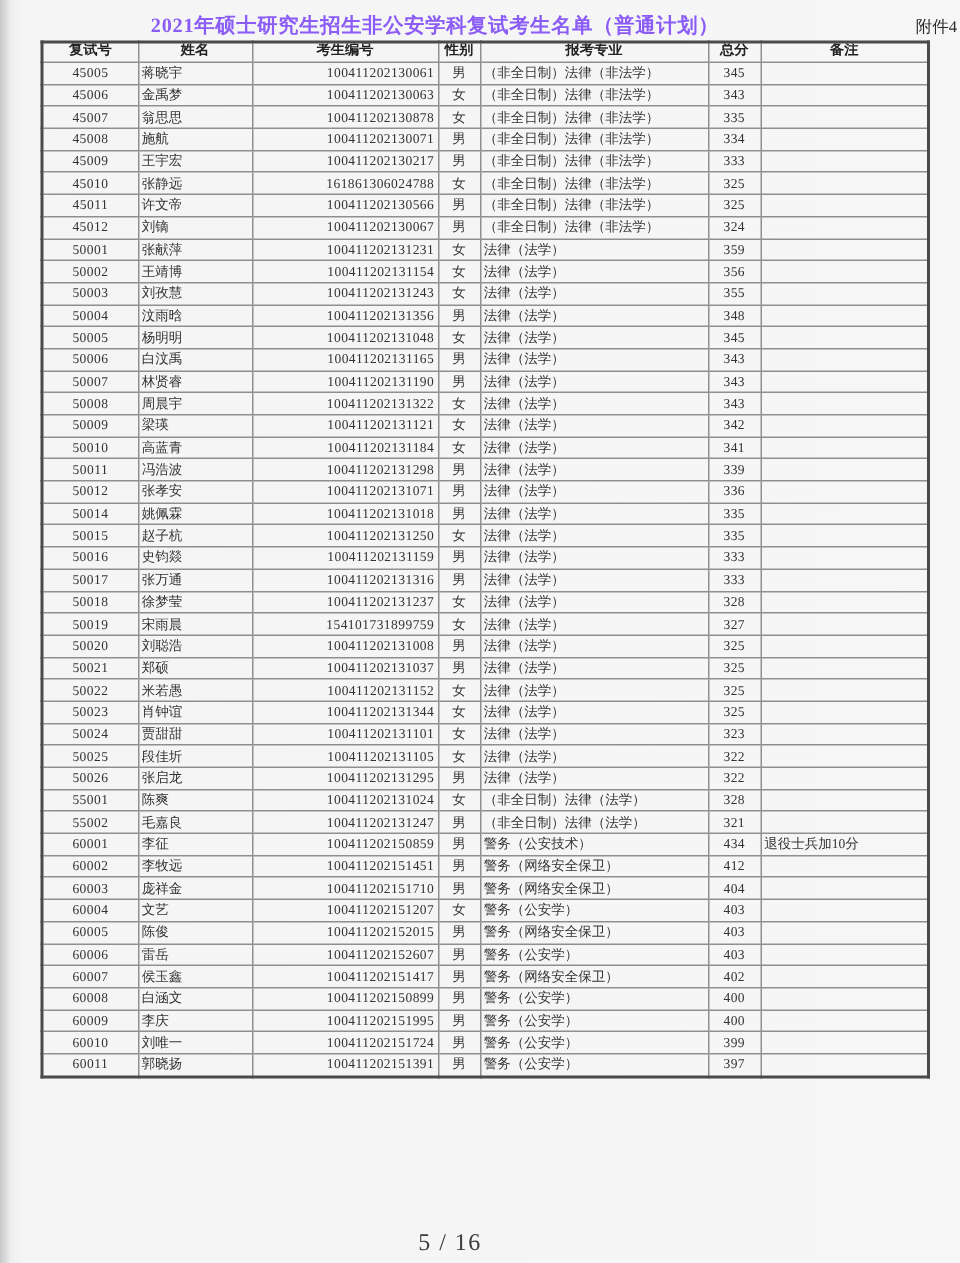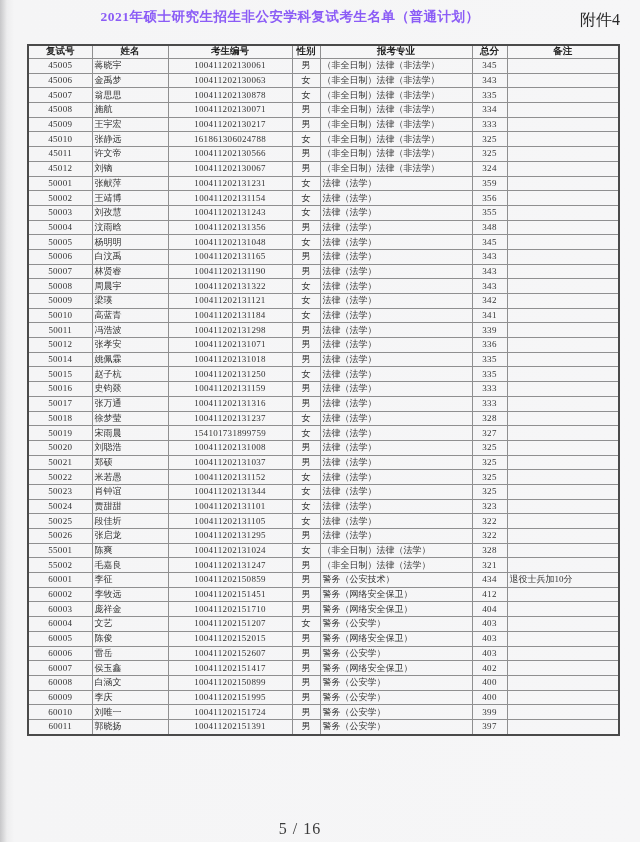--- a/index.html
+++ b/index.html
@@ -10,38 +10,38 @@
     color:#2e2e2e;
   }
   .page{position:absolute;inset:0;}
   .title-row{position:absolute;top:8px;left:0;right:0;height:24px;}
   .doc-title{
     position:absolute;left:0;right:60px;top:0;margin:0;
     text-align:center;font-size:13.5px;font-weight:bold;color:#8b5cf6;
     letter-spacing:0.5px;
   }
   .attachment{
-    position:absolute;right:20px;top:2px;font-size:16px;color:#2a2a2a;
+    position:absolute;right:2px;top:2px;font-size:11px;color:#2a2a2a;
   }
   table.cand{
-    position:absolute;left:27px;top:44px;width:591px;
+    position:absolute;left:27px;top:27px;width:591px;
     border-collapse:collapse;table-layout:fixed;
     border:2px solid #4a4a4a;
     background:transparent;
   }
   table.cand th, table.cand td{
     border:1px solid #8f8f90;
     padding:0 2px;overflow:hidden;white-space:nowrap;
     font-size:9px;line-height:1;height:13.7px;color:#333;
   }
   table.cand th{
     font-weight:bold;text-align:center;font-size:9.5px;color:#222;height:12px;
   }
   td.c0, td.c5{text-align:center;font-size:9.5px;letter-spacing:0.3px;color:#3a3a3a;}
-  td.c2{text-align:center;font-size:9.5px;letter-spacing:0.3px;color:#3a3a3a;}
+  td.c2{text-align:right;font-size:9.5px;letter-spacing:0.3px;color:#3a3a3a;}
   td.c3{text-align:center;}
   td.c1{text-align:left;padding-left:6px;}
   td.c4{text-align:left;padding-left:7px;}
   td.c6{text-align:left;padding-left:8px;}
   .footer{
     position:absolute;left:0;right:40px;top:820px;text-align:center;
     font-size:16px;color:#3c3c3c;letter-spacing:1px;
   }
   col.w0{width:64px;} col.w1{width:76px;} col.w2{width:124px;}
   col.w3{width:28px;} col.w4{width:152px;} col.w5{width:35px;} col.w6{width:112px;}

